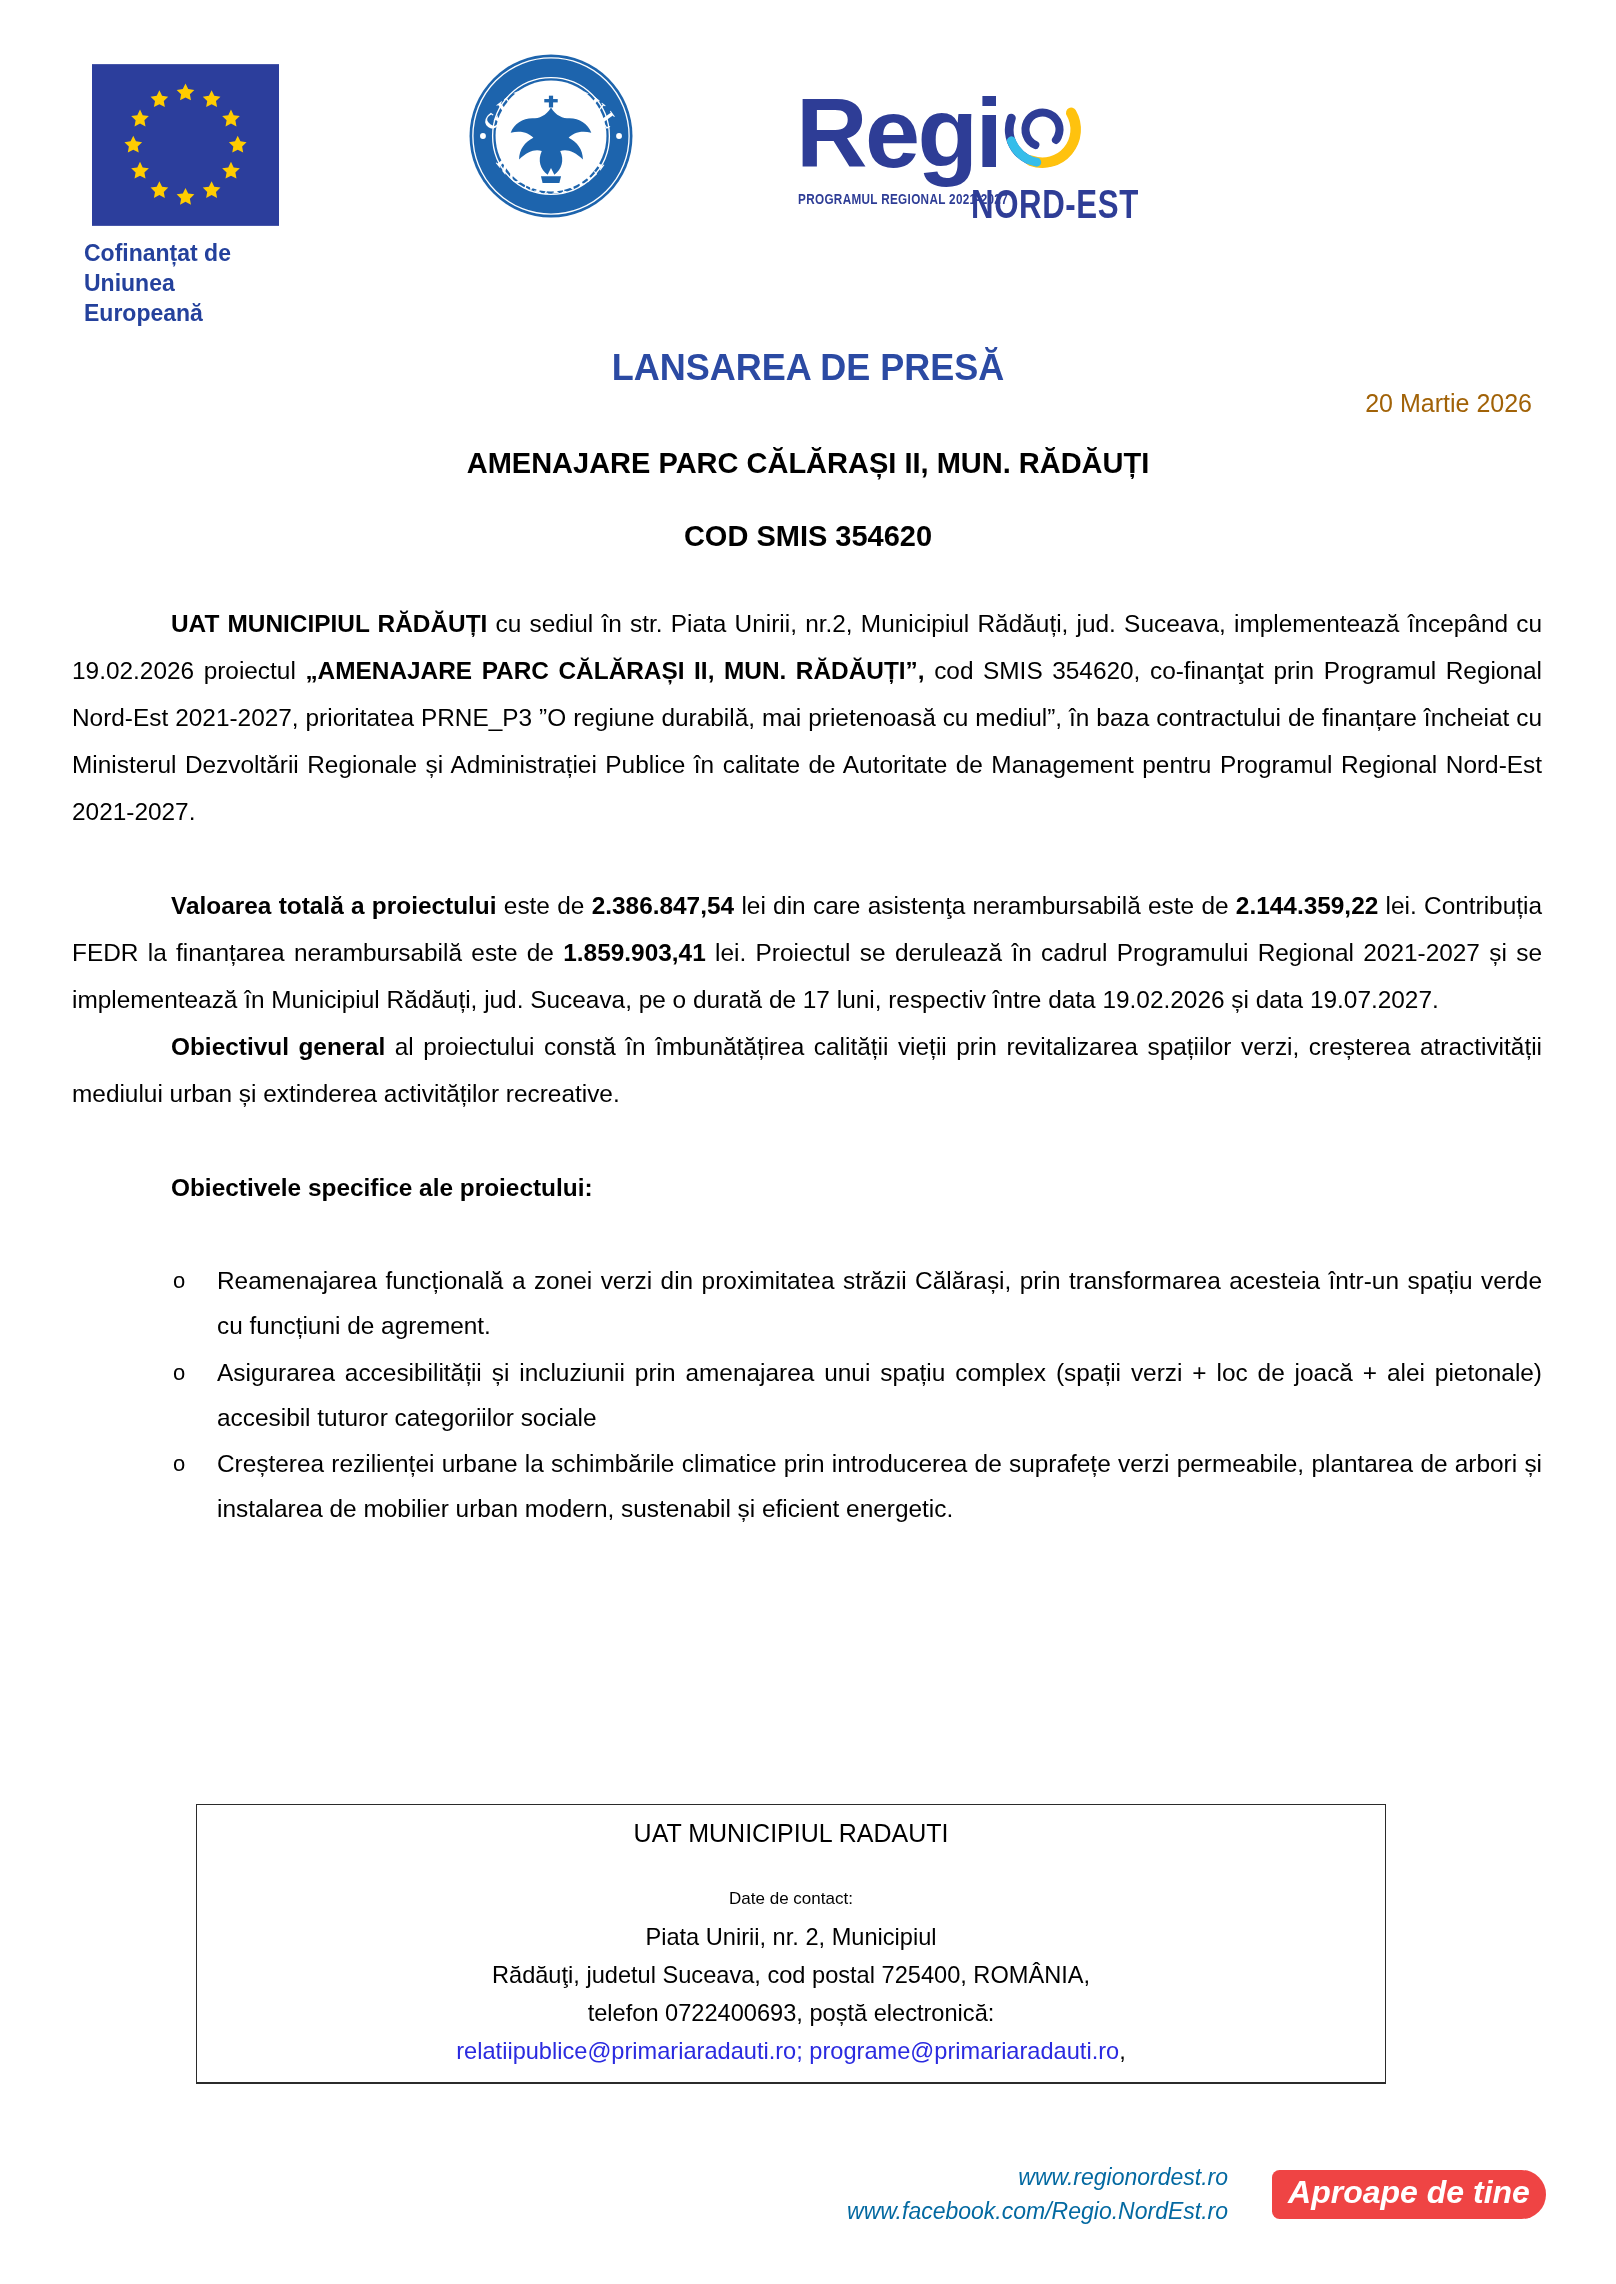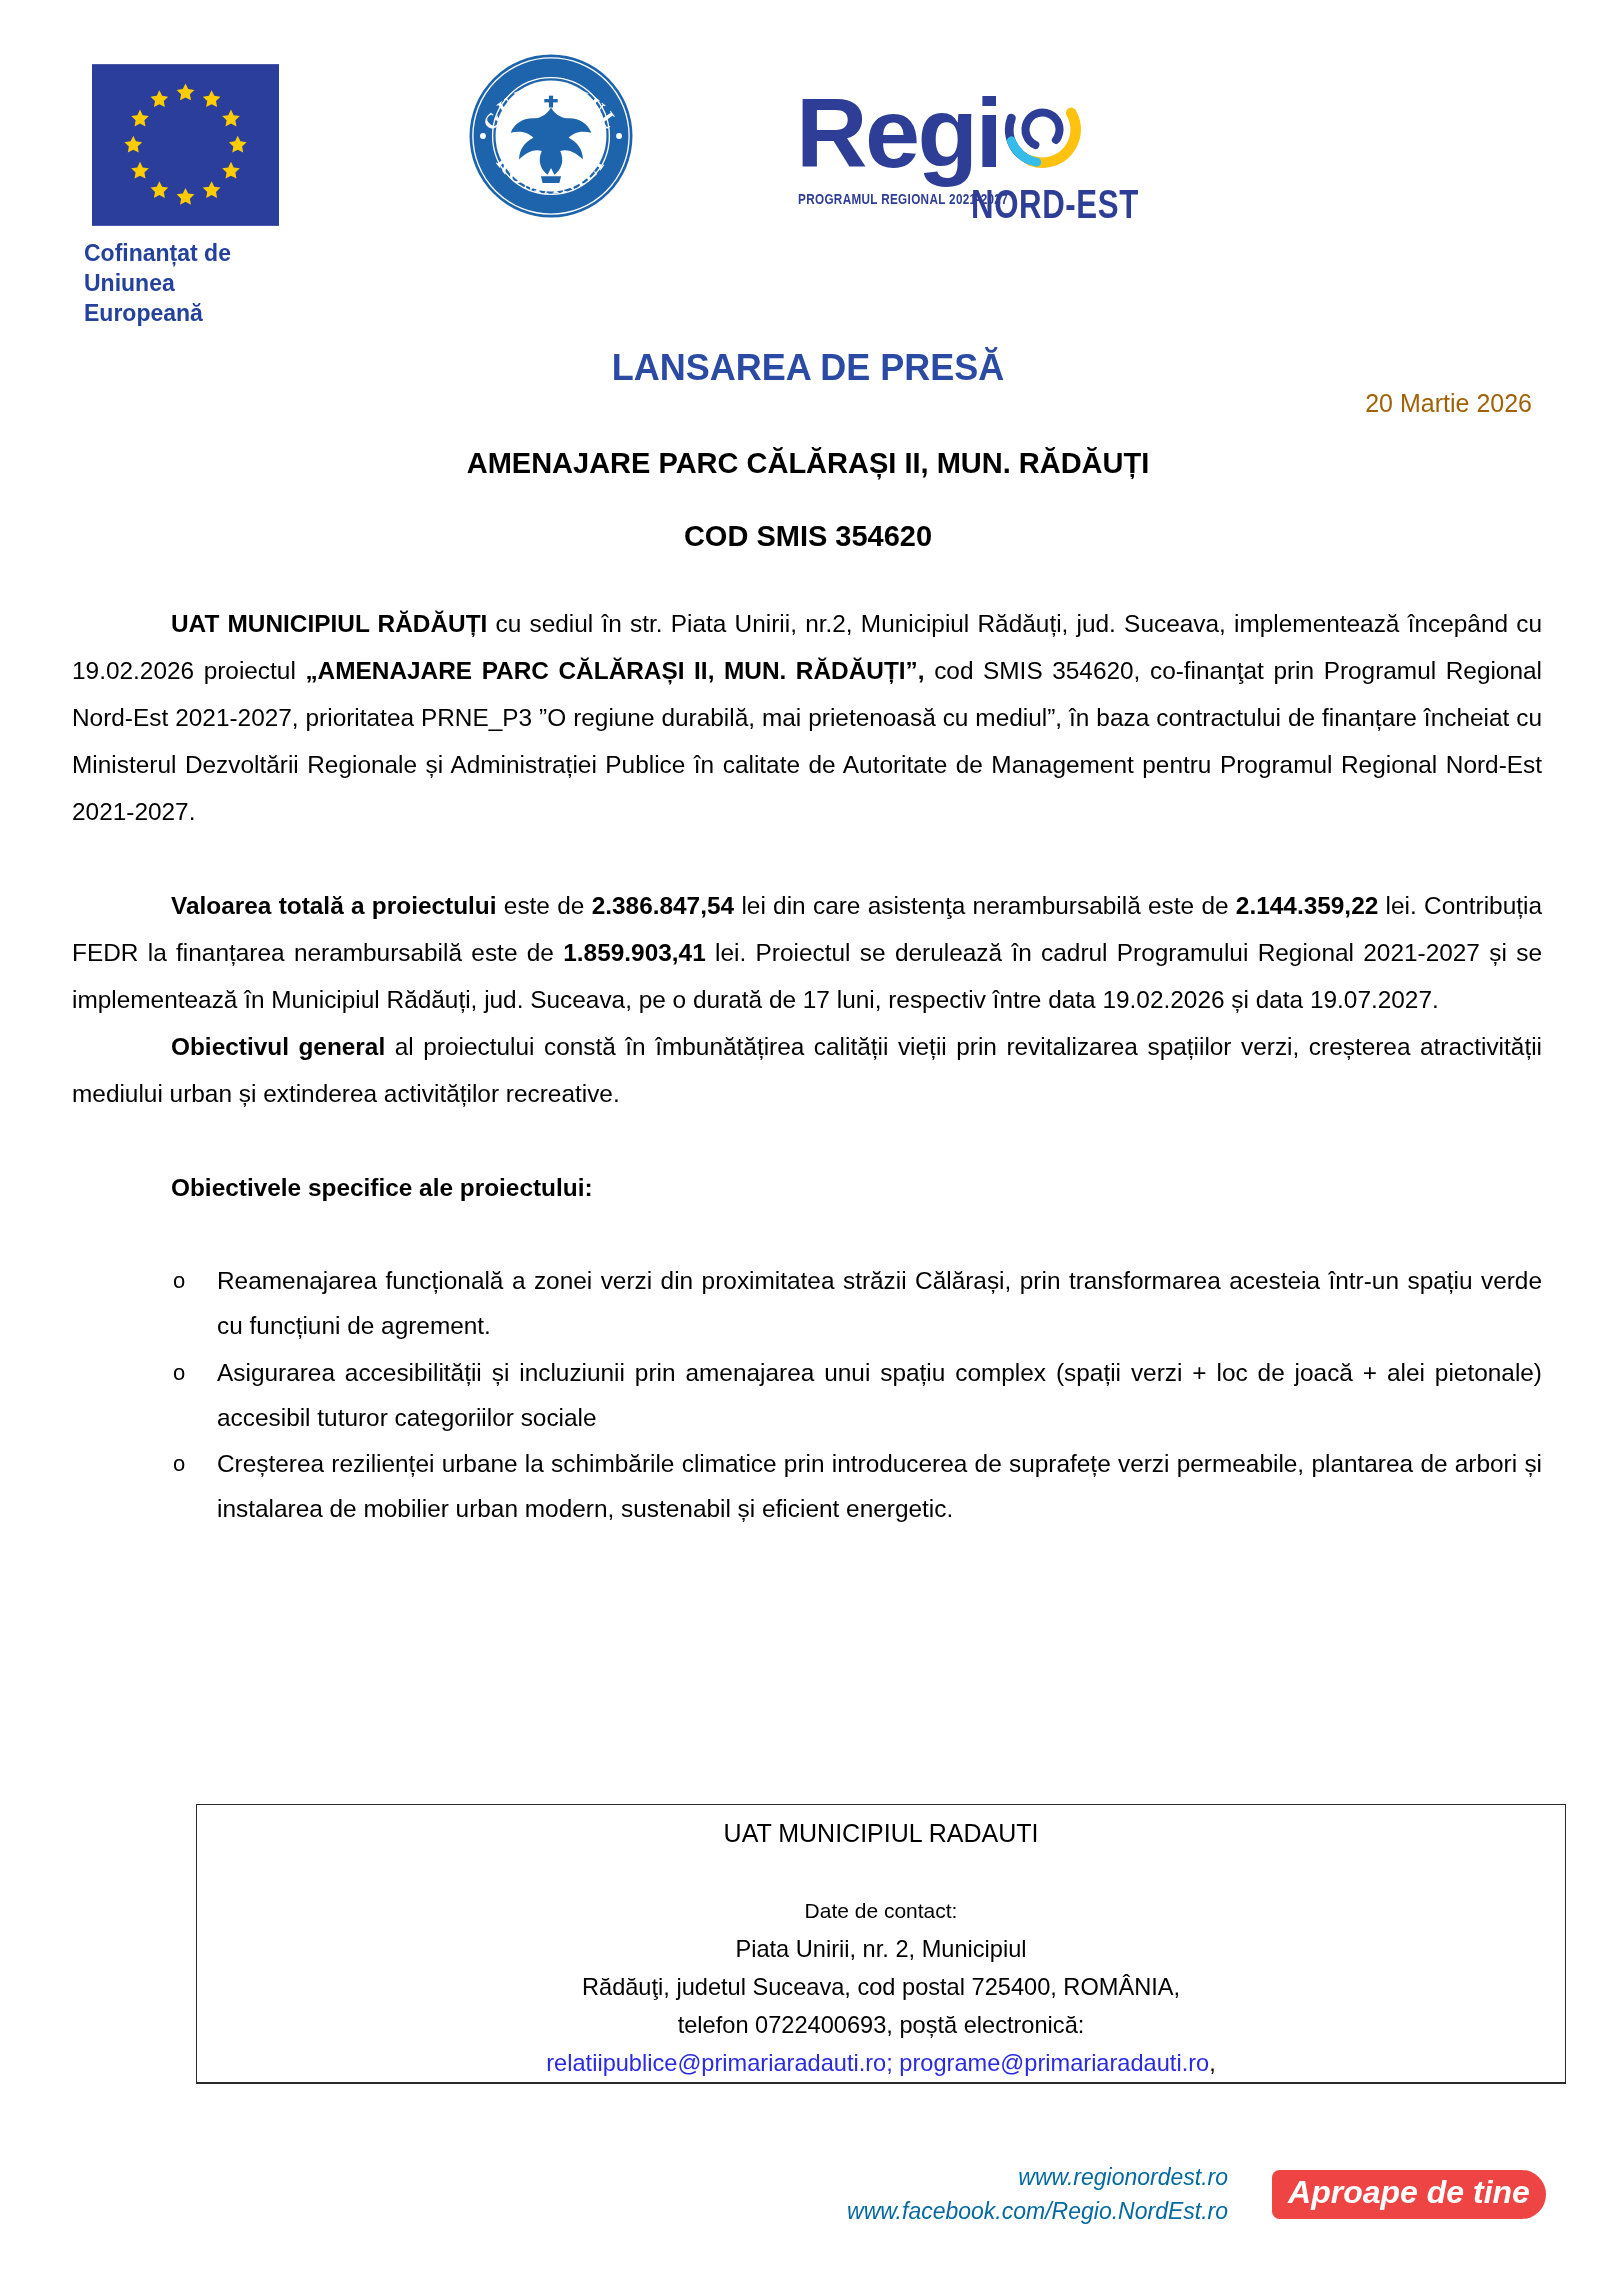--- a/index.html
+++ b/index.html
@@ -41,26 +41,26 @@
   .par { font-size:24.4px; line-height:47px; text-align:justify; }
   .par.indent { text-indent:99px; }
   .gap-top { margin-top:47px; }
   .b { font-weight:bold; }
   .obj-heading { font-size:24.4px; line-height:47px; font-weight:bold; text-indent:99px; margin-top:47px; text-align:left; }
   ul.bullets { list-style:none; margin-top:47px; padding-left:101px; }
   ul.bullets li { position:relative; padding-left:44px; font-size:24.4px; line-height:45px; text-align:justify; margin-bottom:1.7px; }
   ul.bullets li::before { content:"o"; position:absolute; left:0; top:0; font-size:22px; }
   
   .contact-box {
-    position:absolute; left:196px; top:1804px; width:1370px; height:280px;
+    position:absolute; left:196px; top:1804px; width:1190px; height:280px;
     border:1.7px solid #2b2b2b; border-bottom-width:2.5px;
     text-align:center; padding-top:13.5px;
   }
   .contact-org { font-size:25px; }
-  .contact-label { margin-top:44px; font-size:21px; line-height:38px; }
+  .contact-label { margin-top:32px; font-size:17px; line-height:38px; }
   .contact-line { font-size:23.6px; line-height:38px; }
   .link { color:#2a2ae0; }
   
   .footer { position:absolute; top:2160px; right:70px; display:flex; align-items:center; }
   .footer-urls { text-align:right; font-style:italic; font-size:23px; line-height:34px; color:#0369a1; margin-right:44px; }
   .badge {
     width:274px; height:49px; background:#ef4444; color:#ffffff;
     border-radius:7.6px 24.4px 24.4px 7.6px;
     font-size:32px; font-weight:bold; font-style:italic;
     display:flex; align-items:center; justify-content:center;

